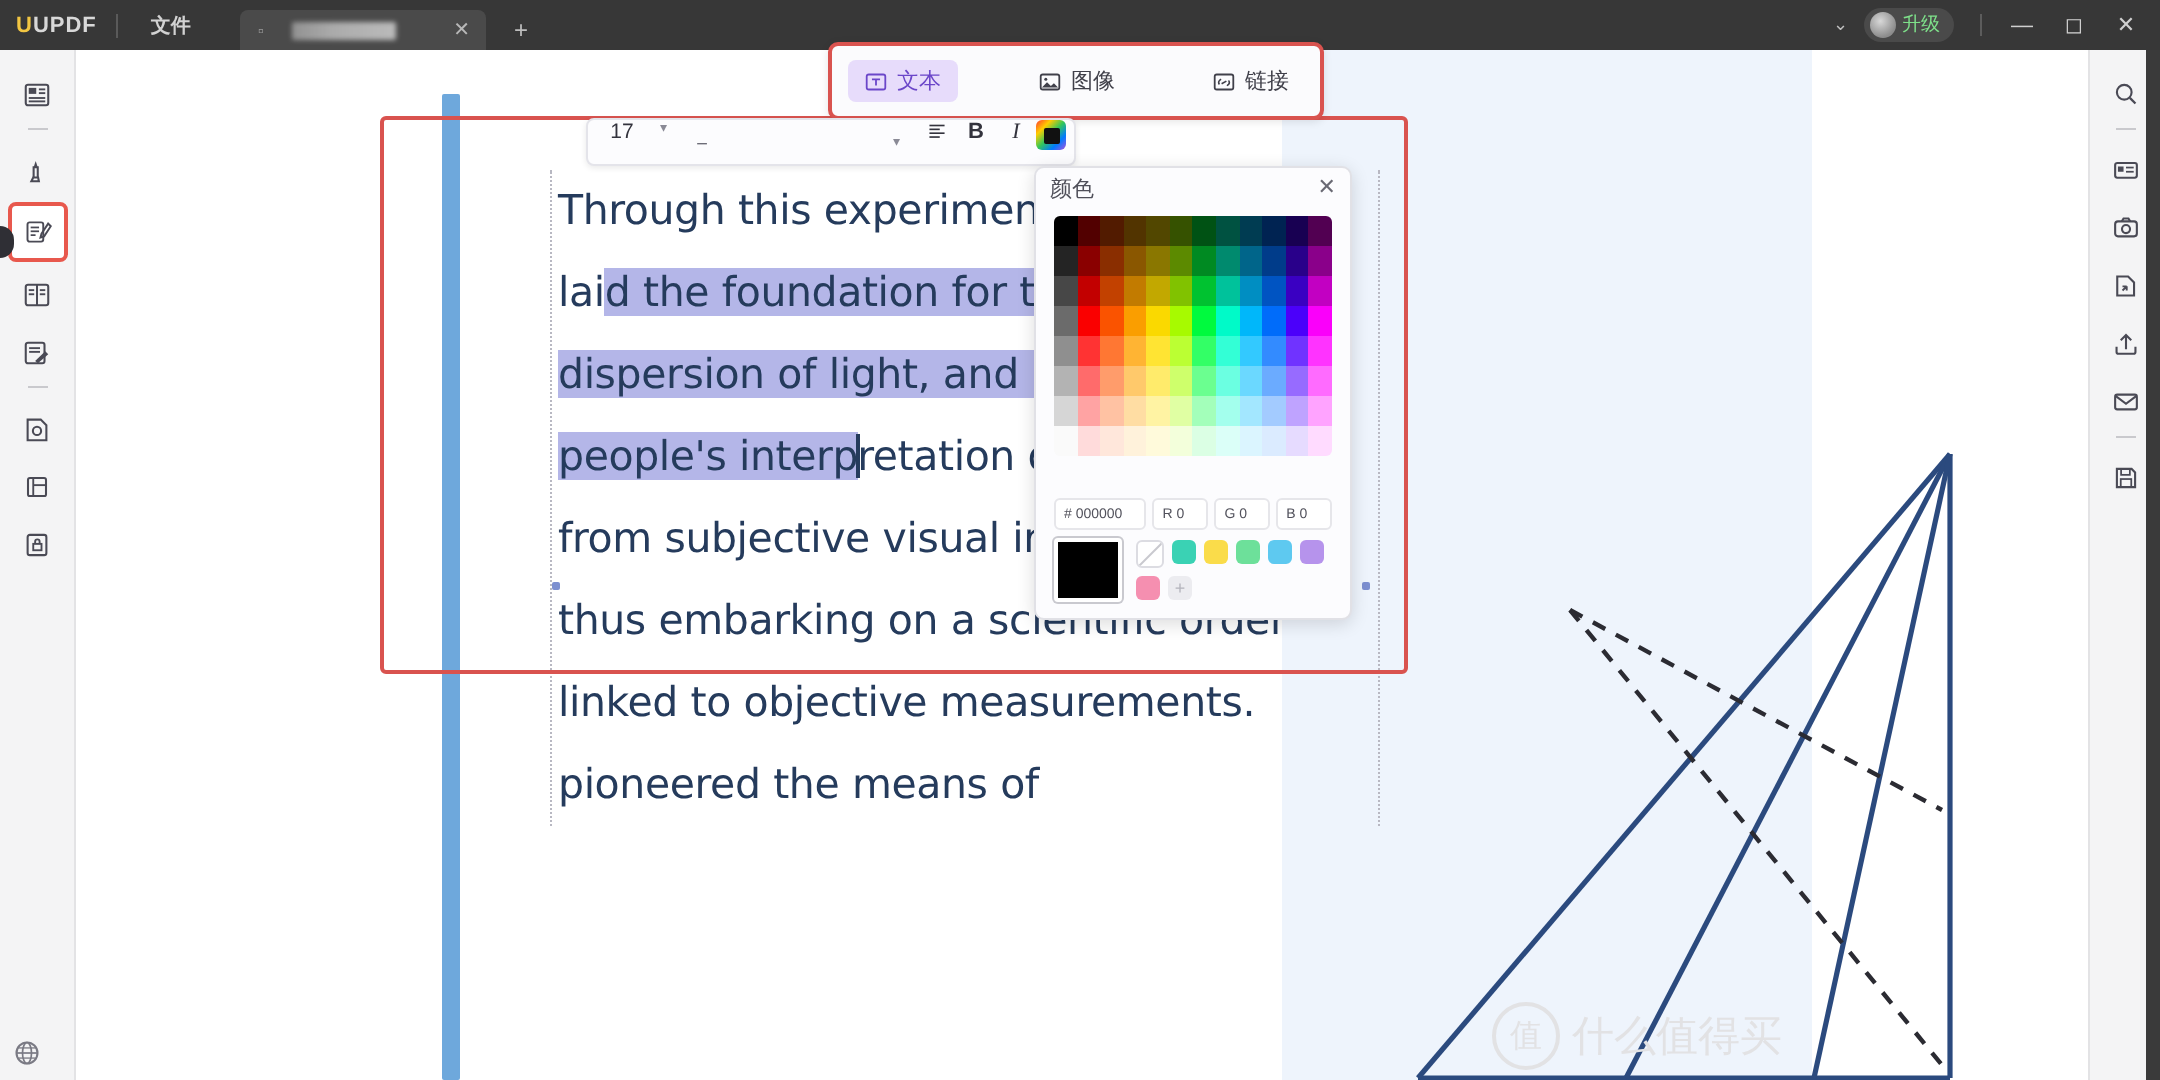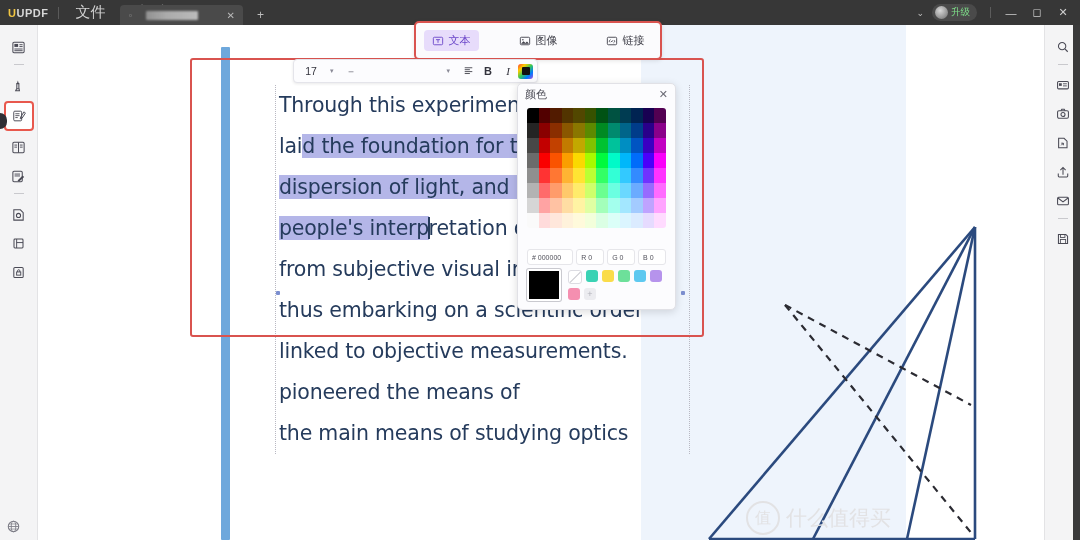--- a/index.html
+++ b/index.html
@@ -13,21 +13,21 @@
 
   
   .titlebar{
     position:absolute;left:0;top:0;width:1080px;height:25px;
     background:#373737;display:flex;align-items:center;
     font-size:11px;color:#d5d5d5;
   }
   .logo{margin-left:8px;font-size:11px;font-weight:bold;letter-spacing:.5px;color:#d8d8d8;}
   .logo .u{color:#f2c642;}
   .tb-sep{width:1px;height:12px;background:#5a5a5a;margin:0 10px;}
-  .tb-menu{font-size:15px;color:#d2d2d2;padding:0 6px;}
+  .tb-menu{font-size:10px;color:#d2d2d2;padding:0 6px;font-weight:bold;}
   .tb-menu + .tb-menu{margin-left:20px;}
   .tabstrip{position:absolute;left:120px;top:3px;display:flex;align-items:flex-end;height:22px;}
   .tab{
     width:123px;height:20px;background:#4a4a4a;border-radius:4px 4px 0 0;
     display:flex;align-items:center;position:relative;
   }
   .tab .tab-left-ic{font-size:8px;color:#9a9a9a;margin-left:9px;}
   .tab .tab-title{
     margin-left:14px;height:9px;width:52px;border-radius:1px;
     background:linear-gradient(90deg,#9e9e9e 0%,#bdbdbd 40%,#cfcfcf 100%);
@@ -132,21 +132,21 @@
     display:flex;align-items:center;gap:5px;font-size:11px;color:#40404a;
     padding:3px 8px;border-radius:4px;
   }
   .mode.active{background:#e7dcfb;color:#6b46c9;}
   .mode .mi{display:flex;align-items:center;}
 
   
   .fmtbar{
     position:absolute;left:293px;top:59px;width:243px;height:22px;
     background:#fcfcfe;border:1px solid #e4e4ea;border-radius:4px;
-    display:flex;align-items:center;box-shadow:0 1px 3px rgba(0,0,0,.09);
+    display:flex;box-shadow:0 1px 3px rgba(0,0,0,.09);
     font-size:10.5px;color:#3b3b45;
   }
   .fsize{width:34px;text-align:center;font-size:10.5px;color:#33333d;}
   .dd{font-size:7px;color:#8a8a96;margin-left:2px;}
   .fname{flex:1;display:flex;align-items:center;padding-left:12px;}
   .fname .dash{color:#6d6d78;font-size:11px;}
   .fname .dd2{margin-left:auto;margin-right:8px;font-size:7px;color:#8a8a96;}
   .fbtn{width:20px;text-align:center;font-size:11px;color:#33333d;}
   .fbtn.bold{font-weight:bold;}
   .fbtn.ital{font-style:italic;font-family:"Liberation Serif",serif;}
@@ -347,23 +347,20 @@
           <span>from subjective visual impre</span>
         </div>
         <div class="tline">
           <span>thus embarking on a scientific order</span>
         </div>
         <div class="tline">
           <span>linked to objective measurements.</span>
         </div>
         <div class="tline">
           <span>pioneered the means of</span>
-        </div>
-        <div class="tline">
-          <span>the main means of studying optics</span>
         </div>
       </div>
 
       <div class="anchor" style="left:175px;top:266px;"></div>
       <div class="anchor" style="left:580px;top:266px;"></div>
 
       <div class="watermark">
         <span class="wm-circle">值</span>
         <span>什么值得买</span>
       </div>

